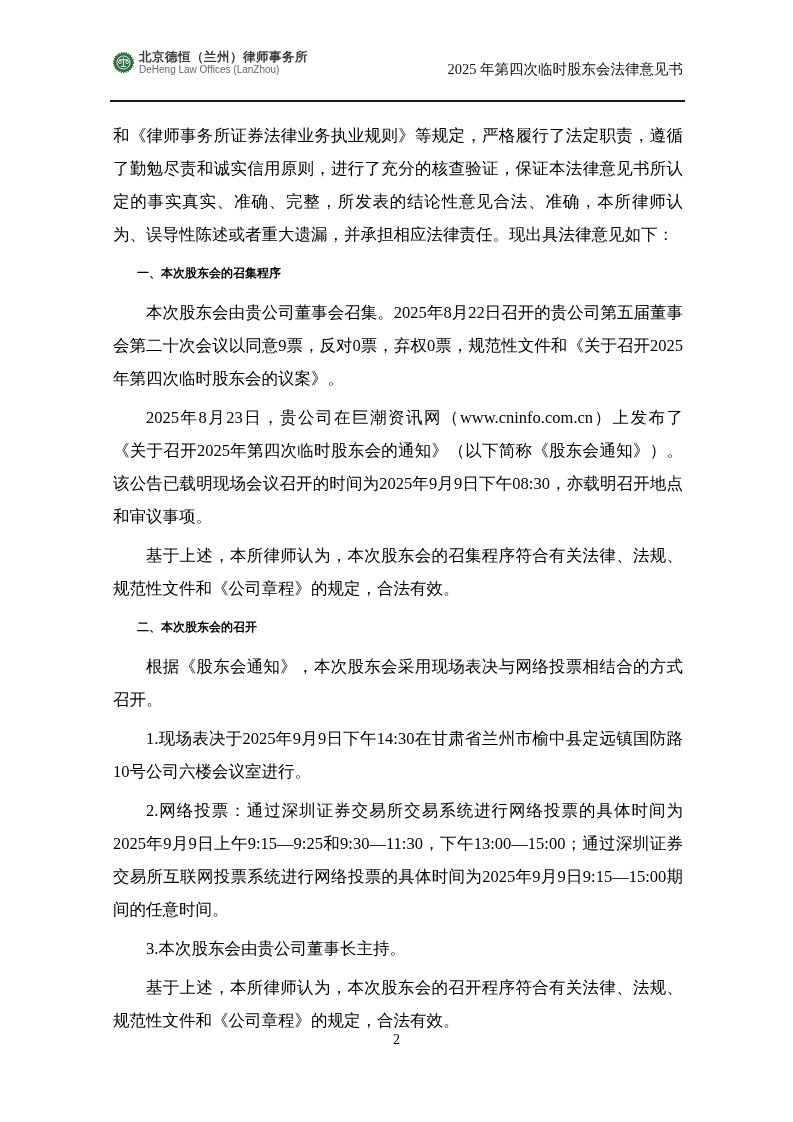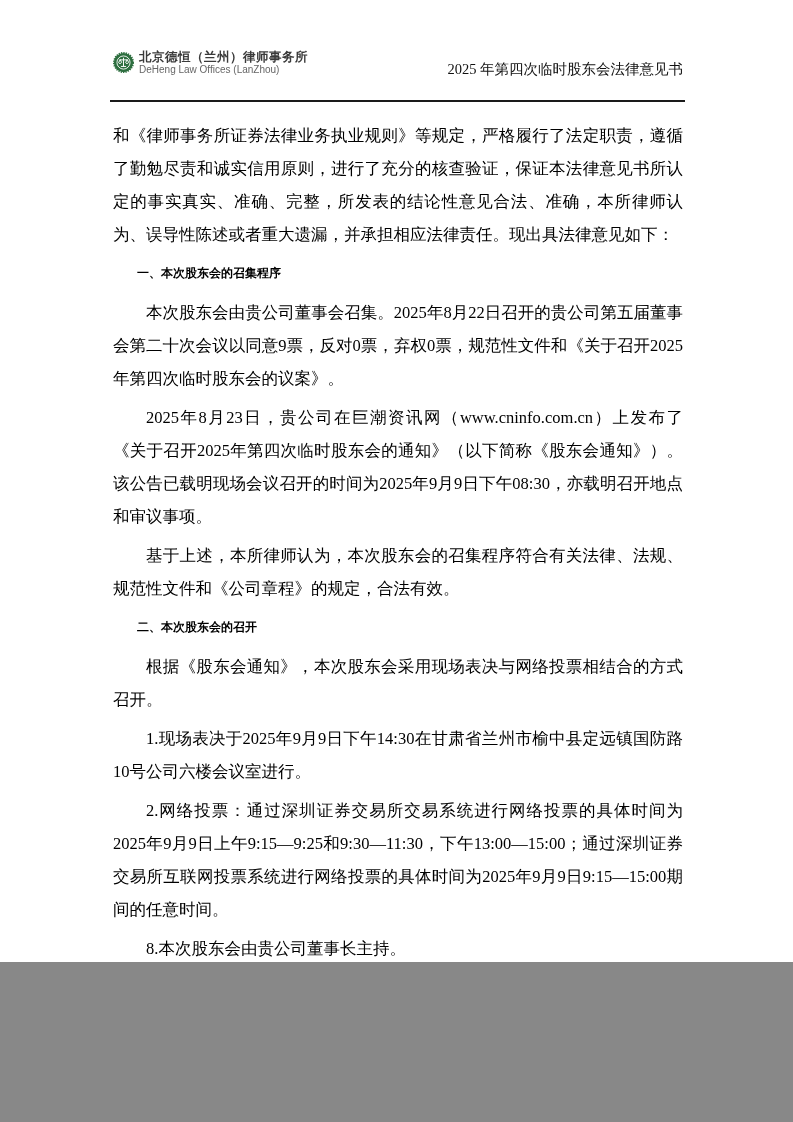--- a/index.html
+++ b/index.html
@@ -1,20 +1,20 @@
 <!DOCTYPE html>
 <html><head>
 <meta charset="utf-8">
 <style>
   * { margin: 0; padding: 0; box-sizing: border-box; }
   html, body { background: #888; }
   .page {
     position: relative;
     width: 793px;
-    height: 962px;
+    height: 1122px;
     margin: 0 auto;
     background: #ffffff;
     font-family: "Liberation Serif", "DejaVu Serif", serif;
     color: #000000;
     overflow: hidden;
   }
   
   .header {
     position: absolute;
     top: 50px;
@@ -128,20 +128,21 @@
 
     <h3>一、本次股东会的召集程序</h3>
     <p>本次股东会由贵公司董事会召集。2025年8月22日召开的贵公司第五届董事会第二十次会议以同意9票，反对0票，弃权0票，规范性文件和《关于召开2025年第四次临时股东会的议案》。</p>
     <p>2025年8月23日，贵公司在巨潮资讯网（www.cninfo.com.cn）上发布了《关于召开2025年第四次临时股东会的通知》（以下简称《股东会通知》）。该公告已载明现场会议召开的时间为2025年9月9日下午08:30，亦载明召开地点和审议事项。</p>
     <p>基于上述，本所律师认为，本次股东会的召集程序符合有关法律、法规、规范性文件和《公司章程》的规定，合法有效。</p>
 
     <h3>二、本次股东会的召开</h3>
     <p>根据《股东会通知》，本次股东会采用现场表决与网络投票相结合的方式召开。</p>
     <p>1.现场表决于2025年9月9日下午14:30在甘肃省兰州市榆中县定远镇国防路10号公司六楼会议室进行。</p>
     <p>2.网络投票：通过深圳证券交易所交易系统进行网络投票的具体时间为2025年9月9日上午9:15—9:25和9:30—11:30，下午13:00—15:00；通过深圳证券交易所互联网投票系统进行网络投票的具体时间为2025年9月9日9:15—15:00期间的任意时间。</p>
-    <p>8.本次股东会由贵公司董事长主持。</p>
+    <p>3.本次股东会由贵公司董事长主持。</p>
+    <p>基于上述，本所律师认为，本次股东会的召开程序符合有关法律、法规、规范性文件和《公司章程》的规定，合法有效。</p>
   </div>
 
   <div class="footer">
     <span>2</span>
   </div>
 
 </div>
 
 </body></html>

